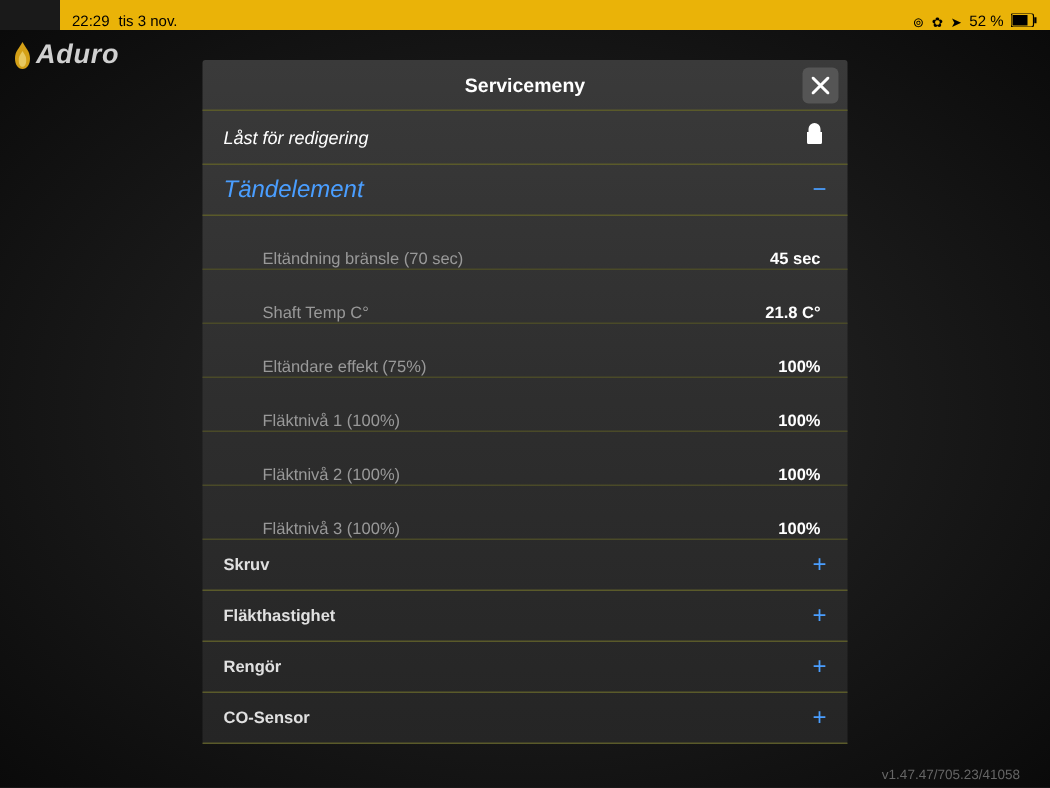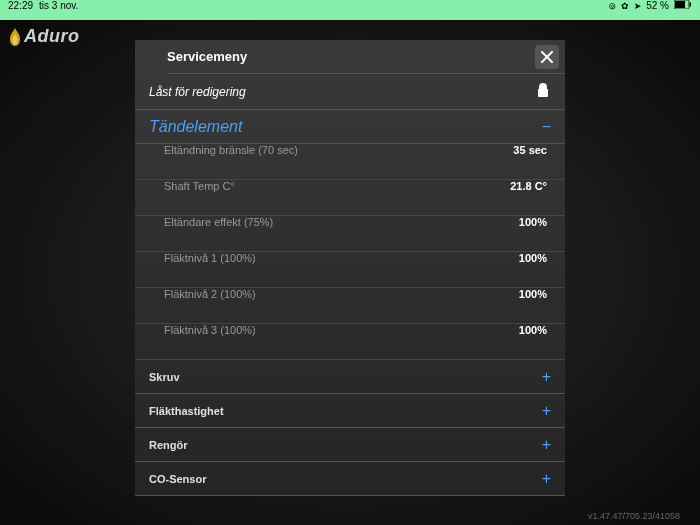--- a/index.html
+++ b/index.html
@@ -1,47 +1,47 @@
 <!DOCTYPE html>
 <html><head>
 <meta charset="utf-8">
 <style>
 * { margin: 0; padding: 0; box-sizing: border-box; font-family: -apple-system, BlinkMacSystemFont, "Segoe UI", sans-serif; }
 body { width: 700px; height: 525px; background: #1a1a1a; overflow: hidden; position: relative; }
 
-.status-bar { height: 20px; background: #86efac; display: flex; align-items: flex-start; justify-content: space-between; padding: 0 8px; font-size: 10px; color: #000; }
+.status-bar { height: 20px; background: #eab308; display: flex; align-items: flex-end; justify-content: space-between; padding: 0 8px; font-size: 10px; color: #000; margin-left: 40px; }
 .status-left { display: flex; gap: 6px; }
 .status-right { display: flex; gap: 5px; align-items: center; }
 .status-icon { font-size: 9px; }
 
 .app-body { height: 505px; background: radial-gradient(ellipse at center, #2a2a2a 0%, #0a0a0a 100%); position: relative; }
 
 .brand { position: absolute; top: 6px; left: 8px; display: flex; align-items: center; gap: 2px; }
 .brand-flame { width: 14px; height: 18px; }
 .brand-text { color: #d0d0d0; font-size: 18px; font-weight: bold; font-style: italic; letter-spacing: 0.5px; text-align: center; }
 
 .panel { position: absolute; left: 135px; top: 20px; width: 430px; background: linear-gradient(180deg, #3a3a3a 0%, #2e2e2e 50%, #252525 100%); border-radius: 2px; }
 
-.panel-header { height: 34px; display: flex; align-items: center; justify-content: flex-start; position: relative; border-bottom: 1px solid #5a5a2a; margin-left: 32px; }
+.panel-header { height: 34px; display: flex; align-items: center; justify-content: center; position: relative; border-bottom: 1px solid #5a5a2a; }
 .panel-title { color: #fff; font-size: 13px; font-weight: 600; }
 .close-btn { position: absolute; right: 6px; top: 5px; width: 24px; height: 24px; background: #555; border-radius: 4px; display: flex; align-items: center; justify-content: center; color: #fff; cursor: pointer; }
 .close-btn svg { width: 12px; height: 12px; }
 
 .lock-row { height: 36px; display: flex; align-items: center; justify-content: space-between; padding: 0 14px; border-bottom: 1px solid #5a5a2a; font-style: italic; }
 .lock-label { color: #fff; font-size: 12px; }
 .lock-icon { color: #fff; }
 .lock-icon svg { width: 16px; height: 16px; }
 
 .section-header { height: 34px; display: flex; align-items: center; justify-content: space-between; padding: 0 14px; border-bottom: 1px solid #5a5a2a; cursor: pointer; }
 .section-header.expanded .section-title { color: #4a9eff; font-size: 16px; font-style: italic; }
 .section-header.collapsed .section-title { color: #e0e0e0; font-size: 11px; font-weight: bold; }
 .section-toggle { color: #4a9eff; font-size: 16px; font-weight: 300; }
 .section-header.collapsed .section-toggle { color: #4a9eff; }
 
-.param-row { height: 36px; display: flex; align-items: flex-start; justify-content: space-between; padding: 0 18px 0 29px; border-bottom: 1px solid #4a4a28; }
+.param-row { height: 36px; display: flex; align-items: flex-end; justify-content: space-between; padding: 0 18px 0 40px; border-bottom: 1px solid #4a4a28; }
 .param-label { color: #999; font-size: 11px; }
 .param-value { color: #fff; font-size: 11px; font-weight: 600; }
 
 .version { position: absolute; bottom: 4px; right: 20px; color: #666; font-size: 9px; }
 </style>
 </head>
 <body>
 
 <div class="status-bar">
   <div class="status-left">
@@ -91,21 +91,21 @@
       </span>
     </div>
 
     <div class="section-header expanded">
       <span class="section-title">Tändelement</span>
       <span class="section-toggle">−</span>
     </div>
 
     <div class="param-row">
       <span class="param-label">Eltändning bränsle (70 sec)</span>
-      <span class="param-value">35 sec</span>
+      <span class="param-value">45 sec</span>
     </div>
     <div class="param-row">
       <span class="param-label">Shaft Temp C°</span>
       <span class="param-value">21.8 C°</span>
     </div>
     <div class="param-row">
       <span class="param-label">Eltändare effekt (75%)</span>
       <span class="param-value">100%</span>
     </div>
     <div class="param-row">

